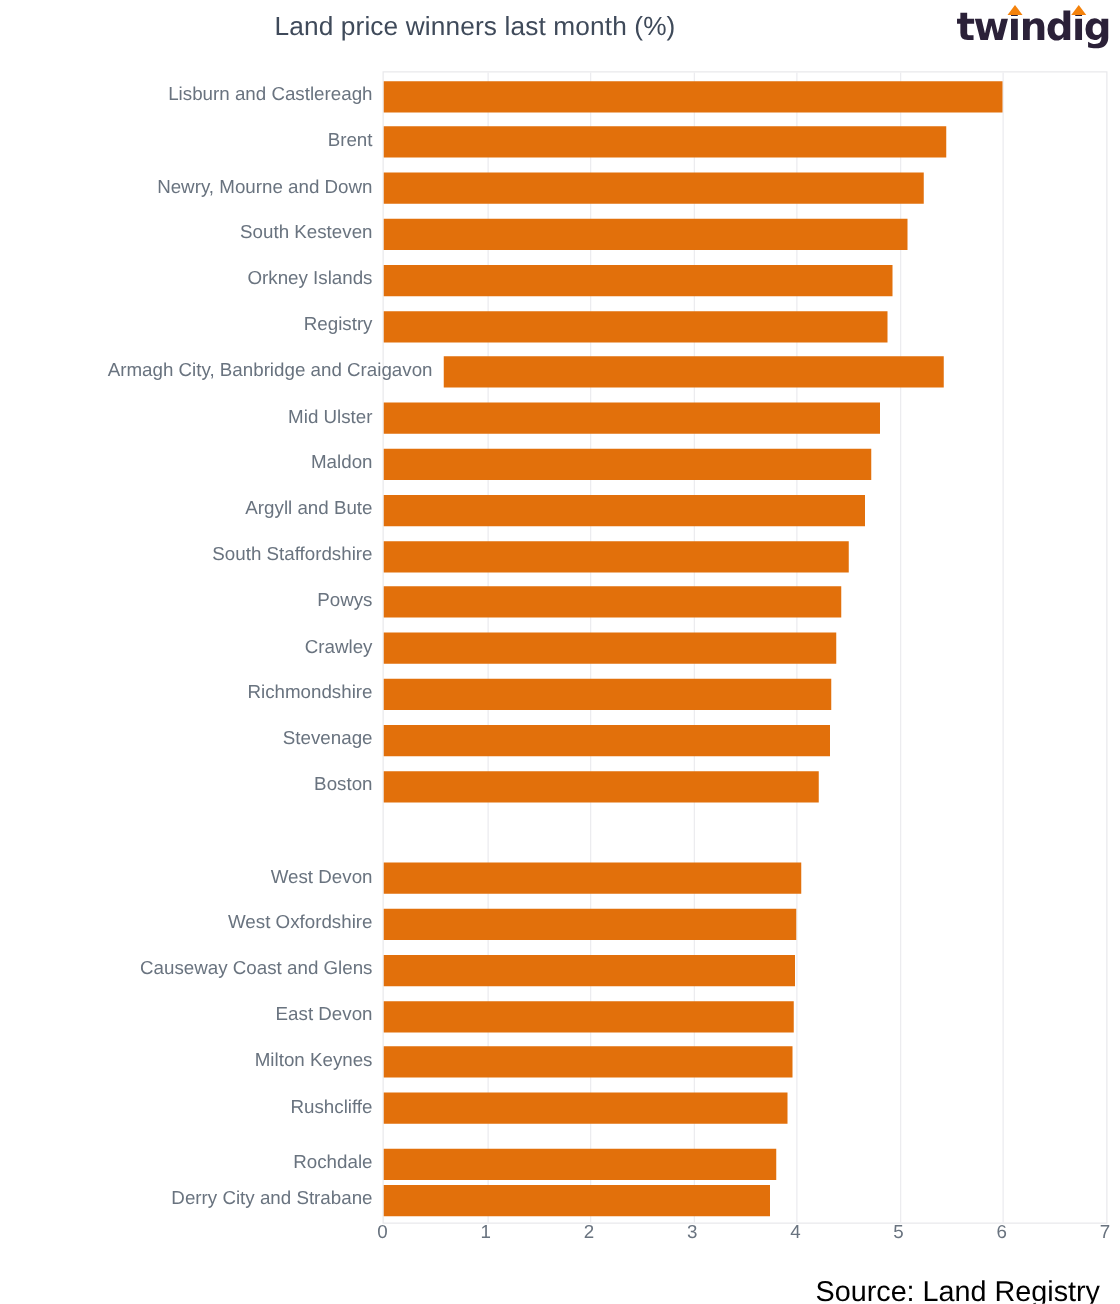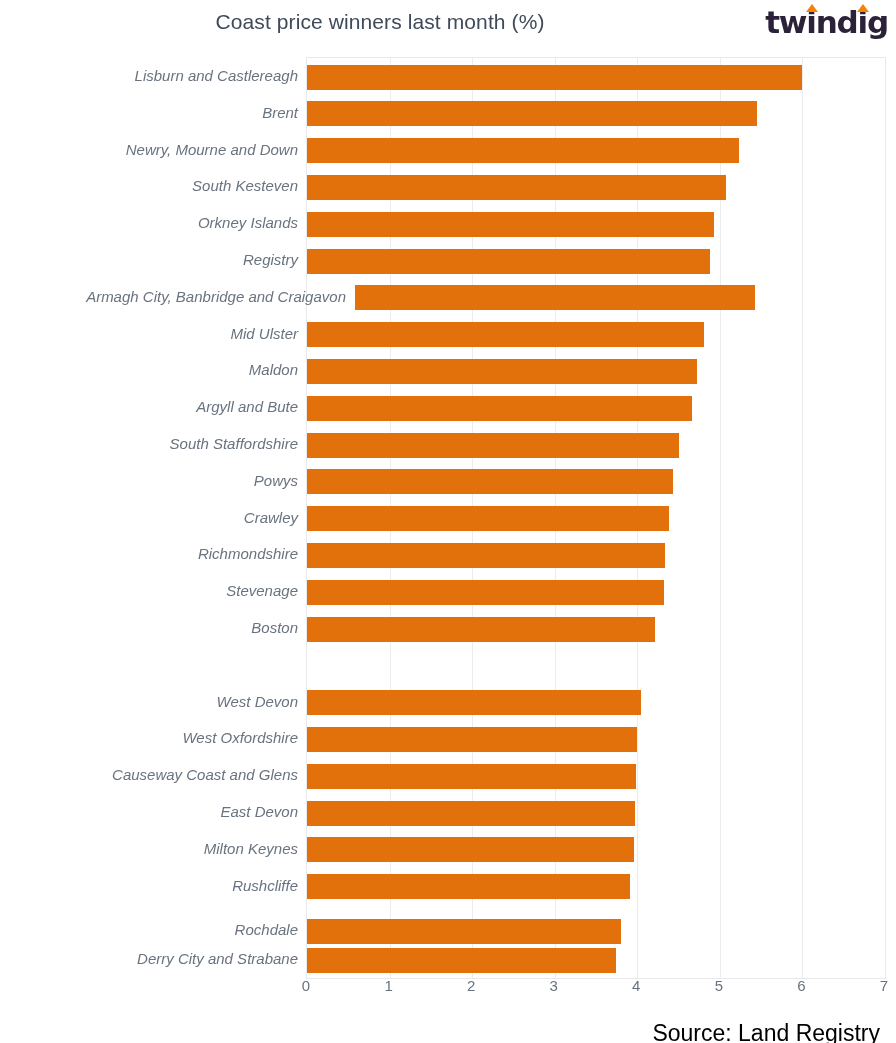--- a/index.html
+++ b/index.html
@@ -60,21 +60,20 @@
   .roof-1 { left: 41px; top: -3px; }
   .roof-2 { left: 92px; top: -3px; }
 
   
   .chart-area {
     position: absolute;
     left: 0;
     top: 52px;
     width: 790px;
     height: 945px;
-    font-style: italic;
   }
   .plot {
     position: absolute;
     left: 306px;
     top: 5px;
     width: 578px;   
     height: 920px;
     border-left: 1px solid #e9e9ec;
     border-right: 1px solid #e9e9ec;
     border-top: 1px solid #e9e9ec;
@@ -141,21 +140,21 @@
     font-size: 23px;
     color: #000000;
     white-space: nowrap;
     margin-top: 12px;
   }
 </style>
 </head>
 <body>
 
 <div class="header">
-  <div class="chart-title">Coast price winners last month (%)</div>
+  <div class="chart-title">Land price winners last month (%)</div>
   <div class="logo">
     <div class="logo-text">
       <span>twindig</span>
       <span class="roof roof-1"></span>
       <span class="roof roof-2"></span>
     </div>
   </div>
 </div>
 
 <div class="chart-area">

